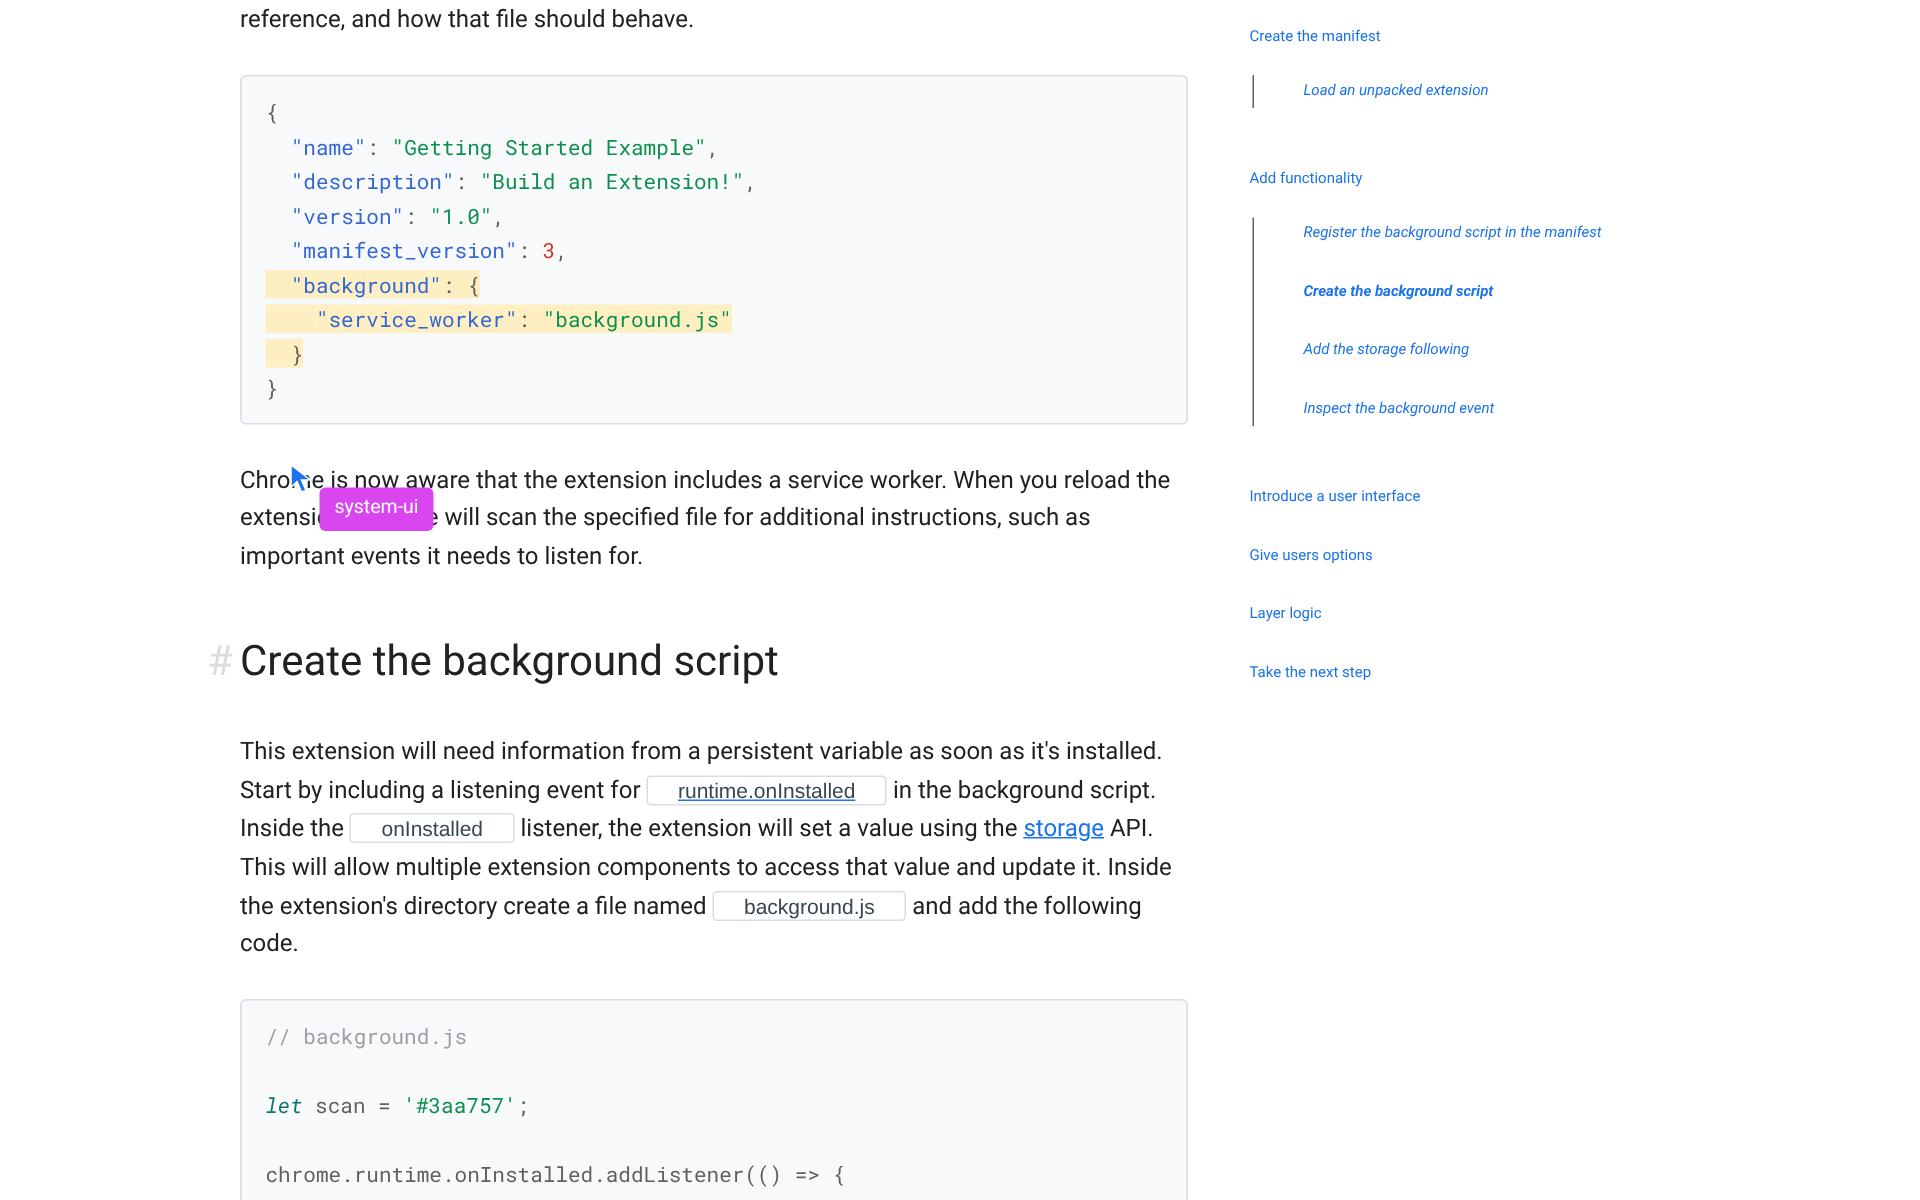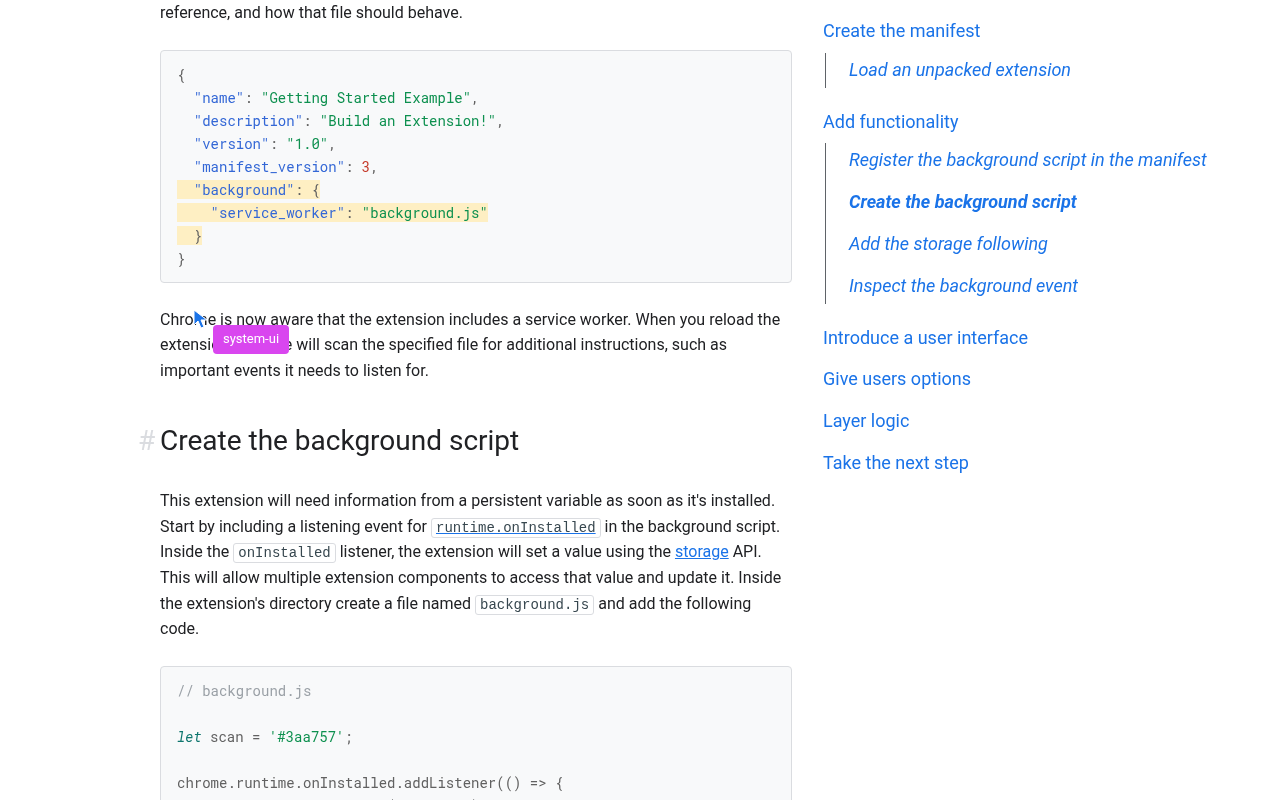--- a/index.html
+++ b/index.html
@@ -60,26 +60,26 @@
     position: relative;
     color: #202124;
   }
   h2.section .hash {
     position: absolute;
     left: -22px;
     color: #dadce0;
     font-weight: 400;
   }
   code.inline {
-    font-family: Liberation Mono, monospace;
+    font-family: Liberation Sans, sans-serif;
     font-size: 14px;
     background: #fff;
     border: 1px solid #dadce0;
     border-radius: 3px;
-    padding: 1px 4px;
+    padding: 1px 20px;
     color: #37474f;
   }
   a.link {
     color: #1a73e8;
     text-decoration: underline;
   }
   a.link.code {
     text-decoration: underline;
   }
   
@@ -88,23 +88,23 @@
     font-size: 16px;
     margin: 4px 0 8px 0;
     color: #202124;
   }
   .toc ul {
     list-style: none;
     margin: 0;
     padding: 0;
   }
   .toc li {
-    margin: 7px;
+    margin: 17px;
     padding: 3px 0;
-    font-size: 18px;
+    font-size: 10px;
   }
   .toc a {
     color: #1a73e8;
     text-decoration: none;
   }
   .toc a.current {
     font-weight: 700;
   }
   .toc ul ul {
     padding-left: 12px;

